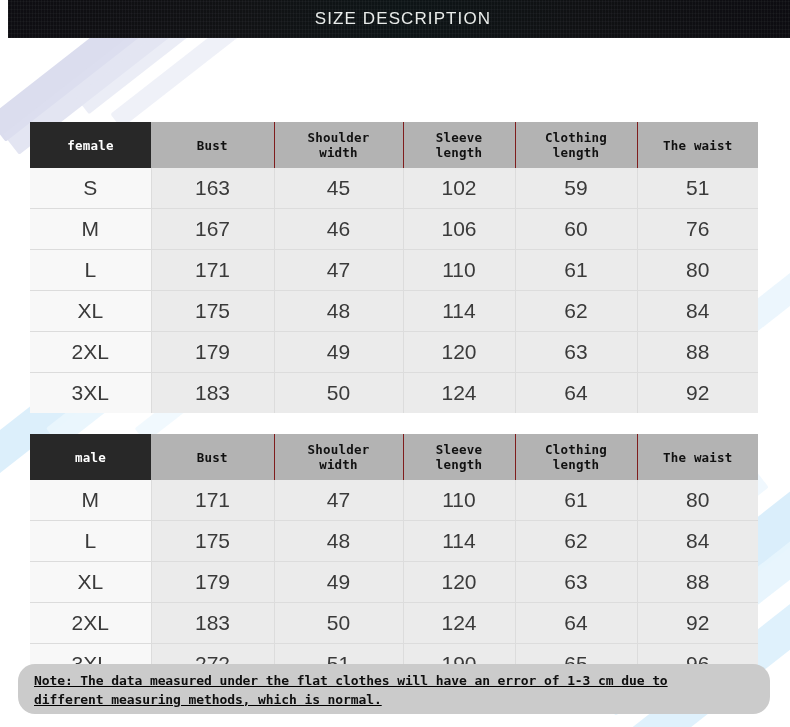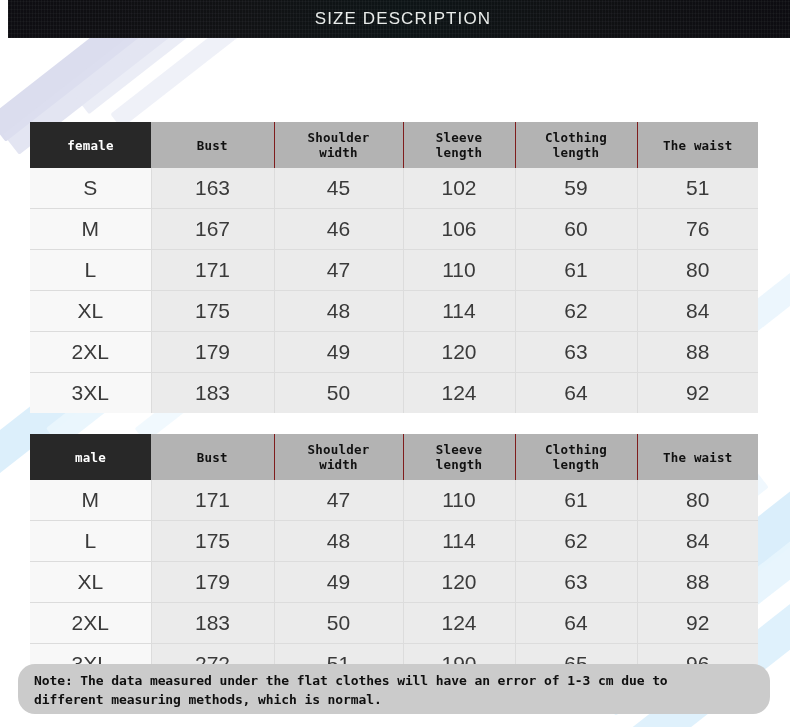--- a/index.html
+++ b/index.html
@@ -145,20 +145,21 @@
     position: absolute;
     left: 18px;
     top: 664px;
     width: 752px;
     height: 50px;
     box-sizing: border-box;
     background: #cbcbcb;
     border-radius: 17px;
     z-index: 4;
     padding: 7px 32px 0 16px;
+    text-decoration: underline;
   }
   .note-text {
     font-family: "DejaVu Sans Mono", monospace;
     font-size: 13px;
     line-height: 19px;
     color: #0f0f0f;
     font-weight: 700;
     white-space: pre-line;
     letter-spacing: -0.1px;
   }

